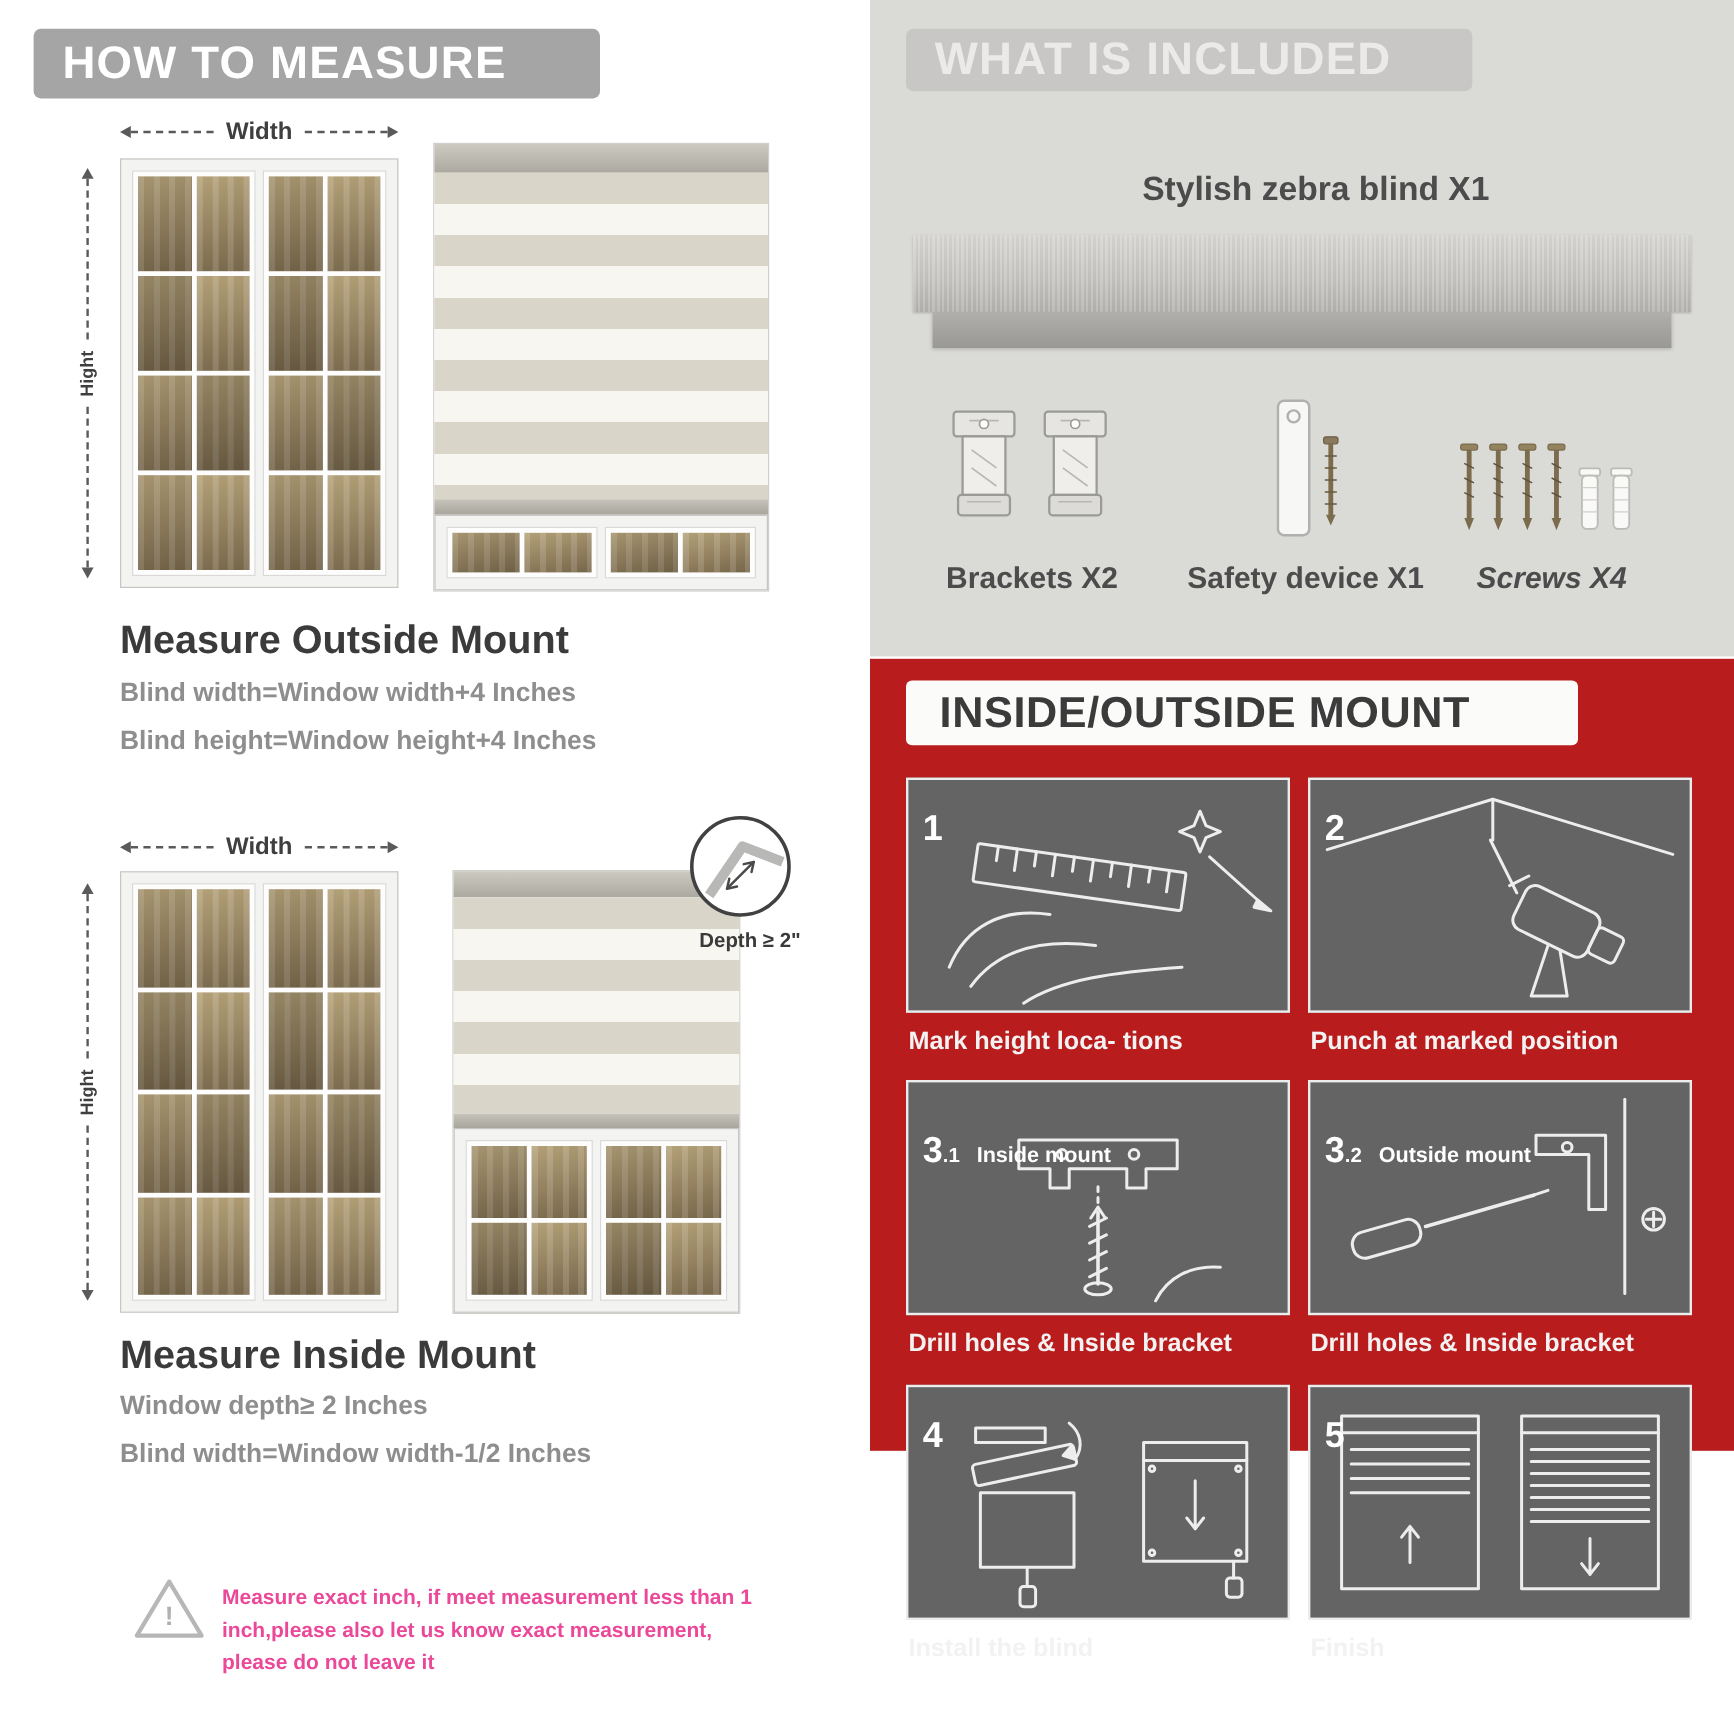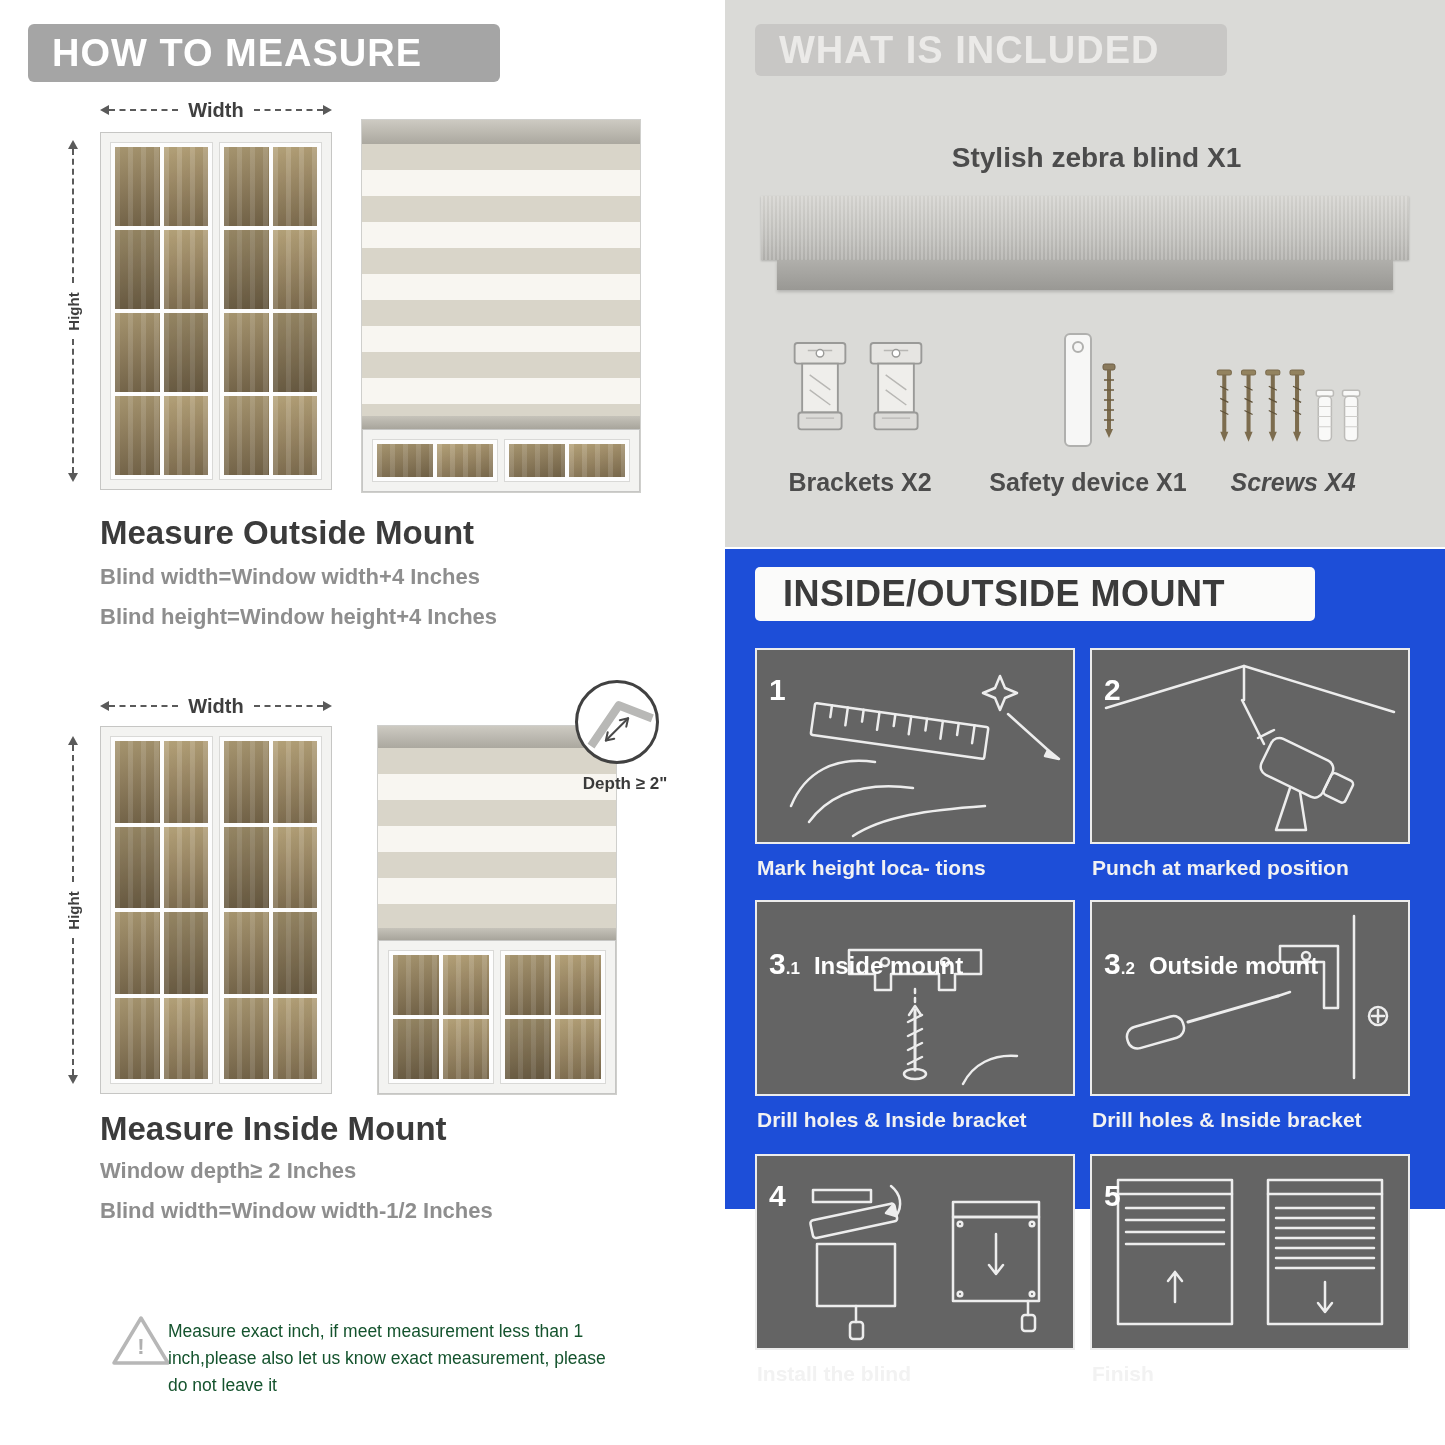--- a/index.html
+++ b/index.html
@@ -42,53 +42,53 @@
   .cassette{height:24px;background:linear-gradient(180deg,#cdcac2,#aba89f);}
   .stripes{background:repeating-linear-gradient(180deg,#d9d5c9 0 26px,#f8f6f1 26px 52px);}
   .rail{height:13px;background:linear-gradient(180deg,#c6c3ba,#a8a59c);}
   .blind .win{flex:1;position:static;}
 
   .depth-circle{position:absolute;left:575px;top:680px;width:84px;height:84px;border-radius:50%;
                 border:3px solid #414141;background:#fff;overflow:hidden;box-sizing:border-box;}
   .depth-label{position:absolute;left:560px;top:774px;width:130px;text-align:center;
                font-size:17px;font-weight:bold;color:#3a3a3a;}
 
-  .warn-text{position:absolute;left:168px;top:1318px;width:452px;font-size:17.5px;font-weight:normal;
-             color:#14532d;line-height:1.55;}
+  .warn-text{position:absolute;left:185px;top:1318px;width:452px;font-size:17.5px;font-weight:bold;
+             color:#ec4899;line-height:1.55;}
   .warn-tri{position:absolute;left:110px;top:1312px;width:62px;height:56px;}
   .warn-bang{position:absolute;left:110px;top:1334px;width:62px;text-align:center;
              font-size:22px;font-weight:bold;color:#b0b0b0;}
 
   
   .right-top{position:absolute;left:725px;top:0;width:720px;height:547px;background:#dadad7;}
   .bar-included{position:absolute;left:30px;top:24px;width:472px;height:52px;background:#c8c7c5;
                 border-radius:6px;color:#ebeae8;font-size:38px;font-weight:bold;line-height:52px;
                 padding-left:24px;letter-spacing:1px;box-sizing:border-box;}
   .product-title{position:absolute;left:0;right:0;top:142px;text-align:center;font-size:28px;
                  font-weight:bold;color:#4c4c4c;padding-left:23px;}
   .headrail{position:absolute;left:36px;top:196px;width:648px;height:64px;
             background-image:repeating-linear-gradient(90deg,rgba(255,255,255,.16) 0 2px,rgba(0,0,0,.02) 2px 4px),
             linear-gradient(180deg,#d6d5d1 0%,#c3c2be 60%,#b2b1ad 100%);
             box-shadow:0 1px 2px rgba(0,0,0,.2);}
   .headrail-lip{position:absolute;left:52px;top:260px;width:616px;height:30px;
             background:linear-gradient(180deg,#b0afab,#999894);box-shadow:0 2px 3px rgba(0,0,0,.18);}
   .inc-label{position:absolute;top:468px;font-size:25px;font-weight:bold;color:#4c4c4c;text-align:center;}
 
   
-  .right-bottom{position:absolute;left:725px;top:549px;width:720px;height:660px;background:#1d4ed8;}
+  .right-bottom{position:absolute;left:725px;top:549px;width:720px;height:660px;background:#b91c1c;}
   .bar-mount{position:absolute;left:30px;top:18px;width:560px;height:54px;background:#fbfbfa;
              border-radius:5px;color:#3b3b3b;font-size:36px;font-weight:bold;line-height:54px;
              padding-left:28px;letter-spacing:.5px;box-sizing:border-box;}
   .panel{position:absolute;width:320px;height:196px;background:#646464;border:2px solid #ececec;
          box-sizing:border-box;}
   .panel svg{position:absolute;left:0;top:0;width:100%;height:100%;}
   .pnum{position:absolute;top:6px;left:12px;color:#fff;font-weight:bold;font-size:30px;display:flex;
         align-items:baseline;z-index:2;}
   .pnum .sub{font-size:17px;}
-  .pnum .ptitle{font-size:24px;margin-left:14px;margin-top:44px;}
+  .pnum .ptitle{font-size:18px;margin-left:14px;margin-top:44px;}
   .pcap{position:absolute;color:#f2f2f2;font-size:21px;font-weight:bold;}
 </style>
 </head>
 <body>
 
 <div class="page">
 
   <div class="bar-left">
     <span>HOW TO MEASURE</span>
   </div>

